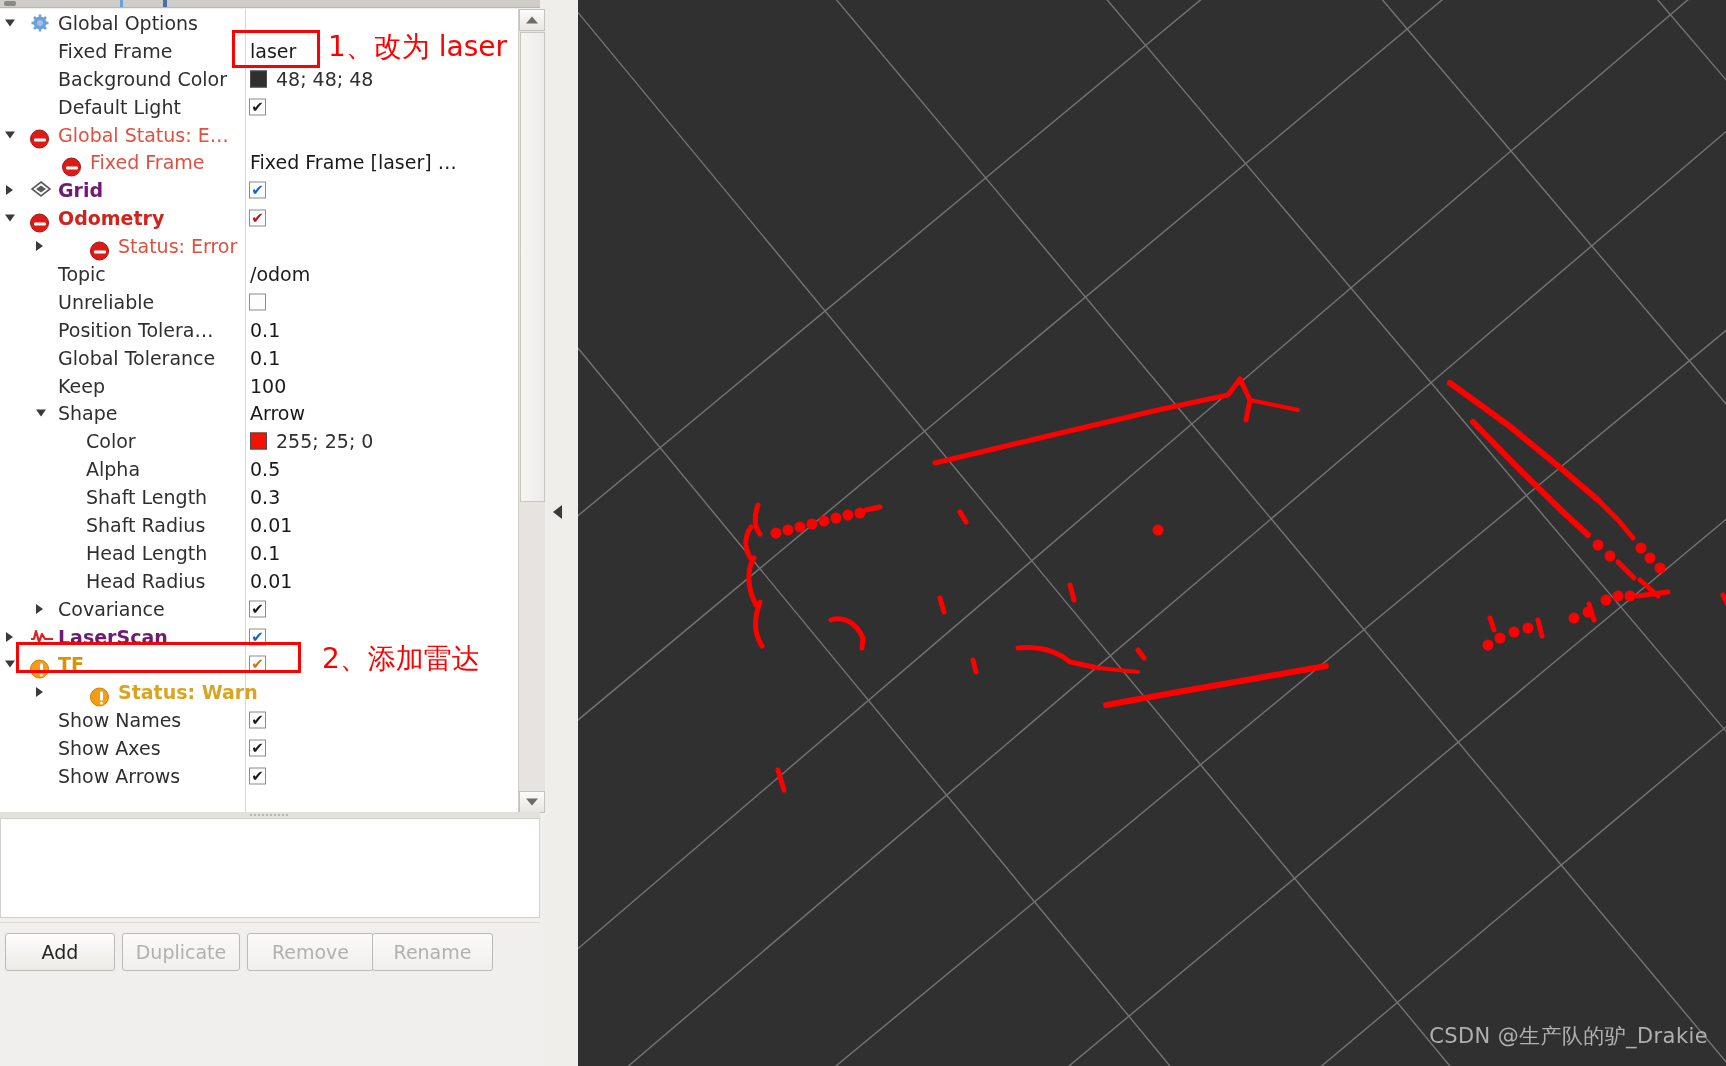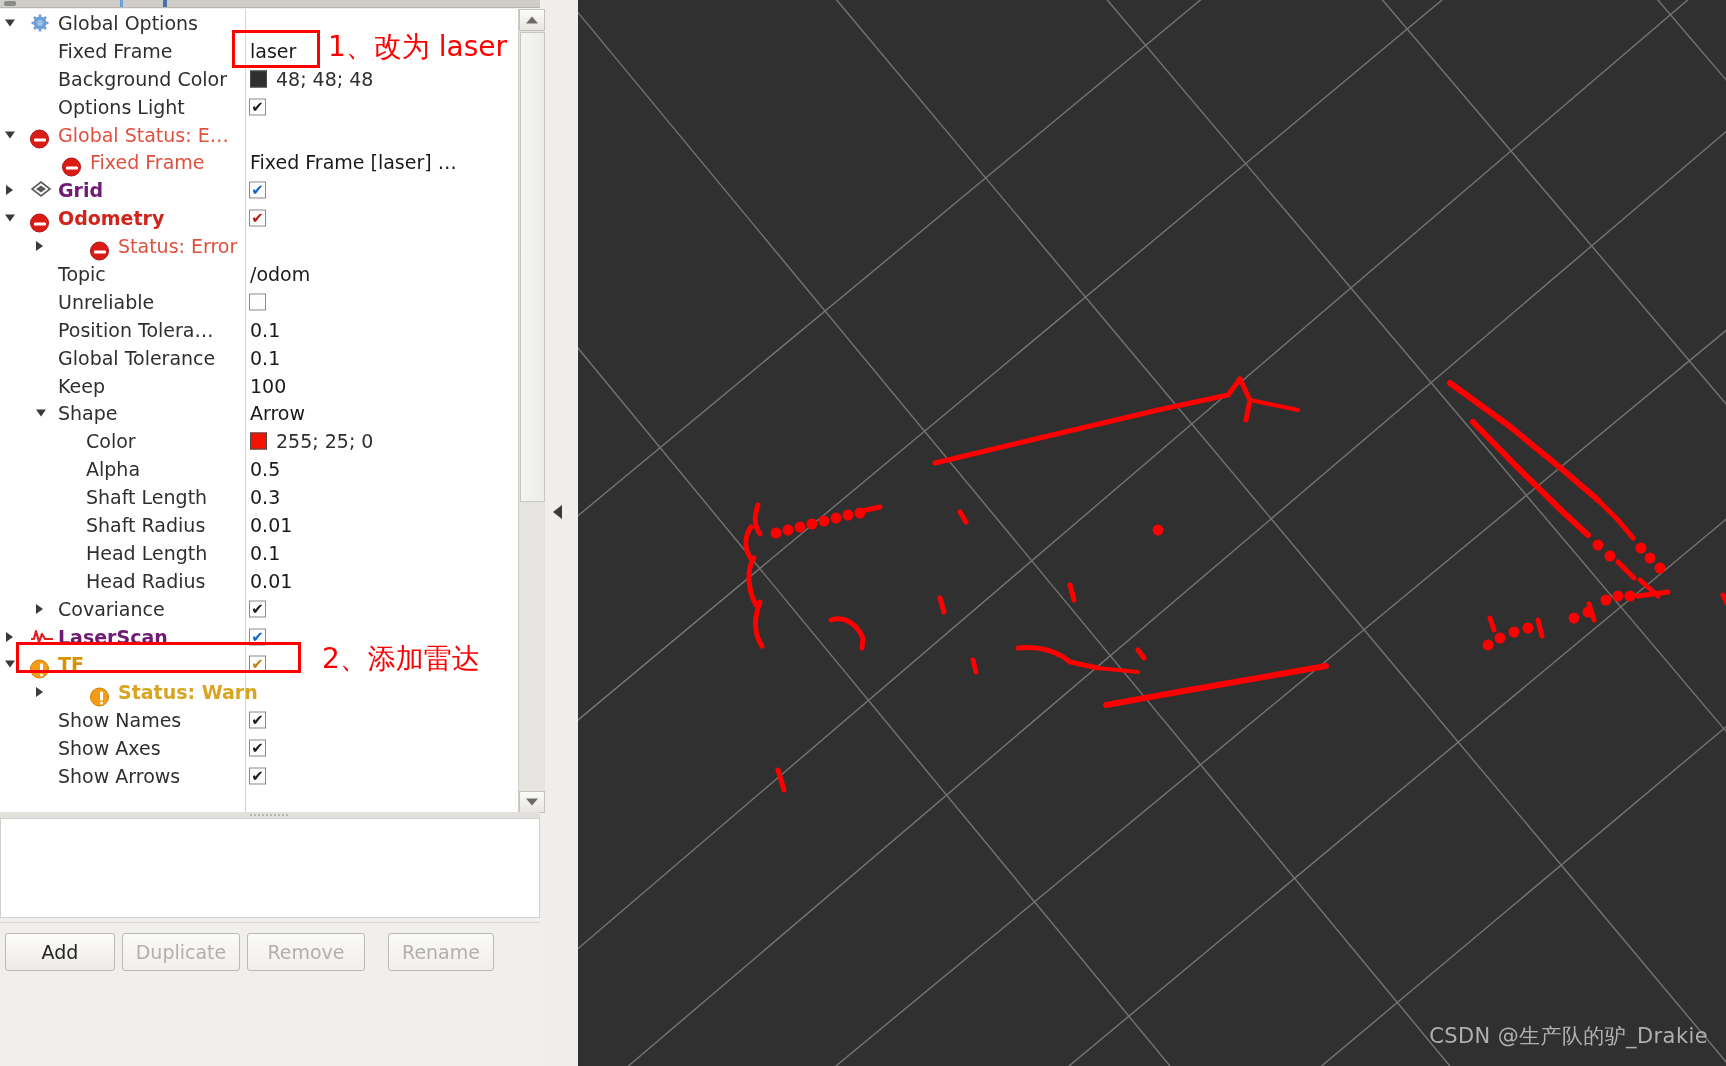--- a/index.html
+++ b/index.html
@@ -284,21 +284,21 @@
           <div class="row">
             <span class="label " style="left: 58px;">Fixed Frame</span>
             <span class="value">laser</span>
           </div>
           <div class="row">
             <span class="label " style="left: 58px;">Background Color</span>
             <span class="swatch" style="background: rgb(47, 47, 47);"></span>
             <span class="swatch-val">48; 48; 48</span>
           </div>
           <div class="row">
-            <span class="label " style="left: 58px;">Options Light</span>
+            <span class="label " style="left: 58px;">Default Light</span>
             <span class="chk ">✔</span>
           </div>
           <div class="row">
             <span class="arrow open" style="left: 5px;"></span>
             <span class="ico err-circle" style="left: 30px; width: 19px; height: 19px;"></span>
             <span class="label c-red" style="left: 58px;">Global Status: E…</span>
           </div>
           <div class="row">
             <span class="ico err-circle" style="left: 62px; width: 19px; height: 19px;"></span>
             <span class="label c-red" style="left: 90px;">Fixed Frame</span>
@@ -425,22 +425,22 @@
 
     <div id="pane-splitter">
       <div class="grip"></div>
     </div>
 
     <div id="lower-pane"></div>
 
     <div id="btn-bar">
       <div class="btn" id="btn-add" style="left: 5px; width: 110px;">Add</div>
       <div class="btn disabled" id="btn-duplicate" style="left: 122px; width: 118px; text-align: right;">Duplicate</div>
-      <div class="btn disabled" id="btn-remove" style="left: 247px; width: 118px;">Remove</div>
-      <div class="btn disabled" id="btn-rename" style="left: 388px; width: 106px;">Rename</div>
+      <div class="btn disabled" id="btn-remove" style="left: 247px; width: 127px;">Remove</div>
+      <div class="btn disabled" id="btn-rename" style="left: 372px; width: 121px;">Rename</div>
     </div>
   </div>
 
   <div id="side-splitter">
     <div class="handle"></div>
   </div>
 
   <div id="view3d">
     <svg width="1148" height="1066" viewBox="0 0 1148 1066">
       <rect x="0" y="0" width="1148" height="1066" fill="#303030"></rect>

